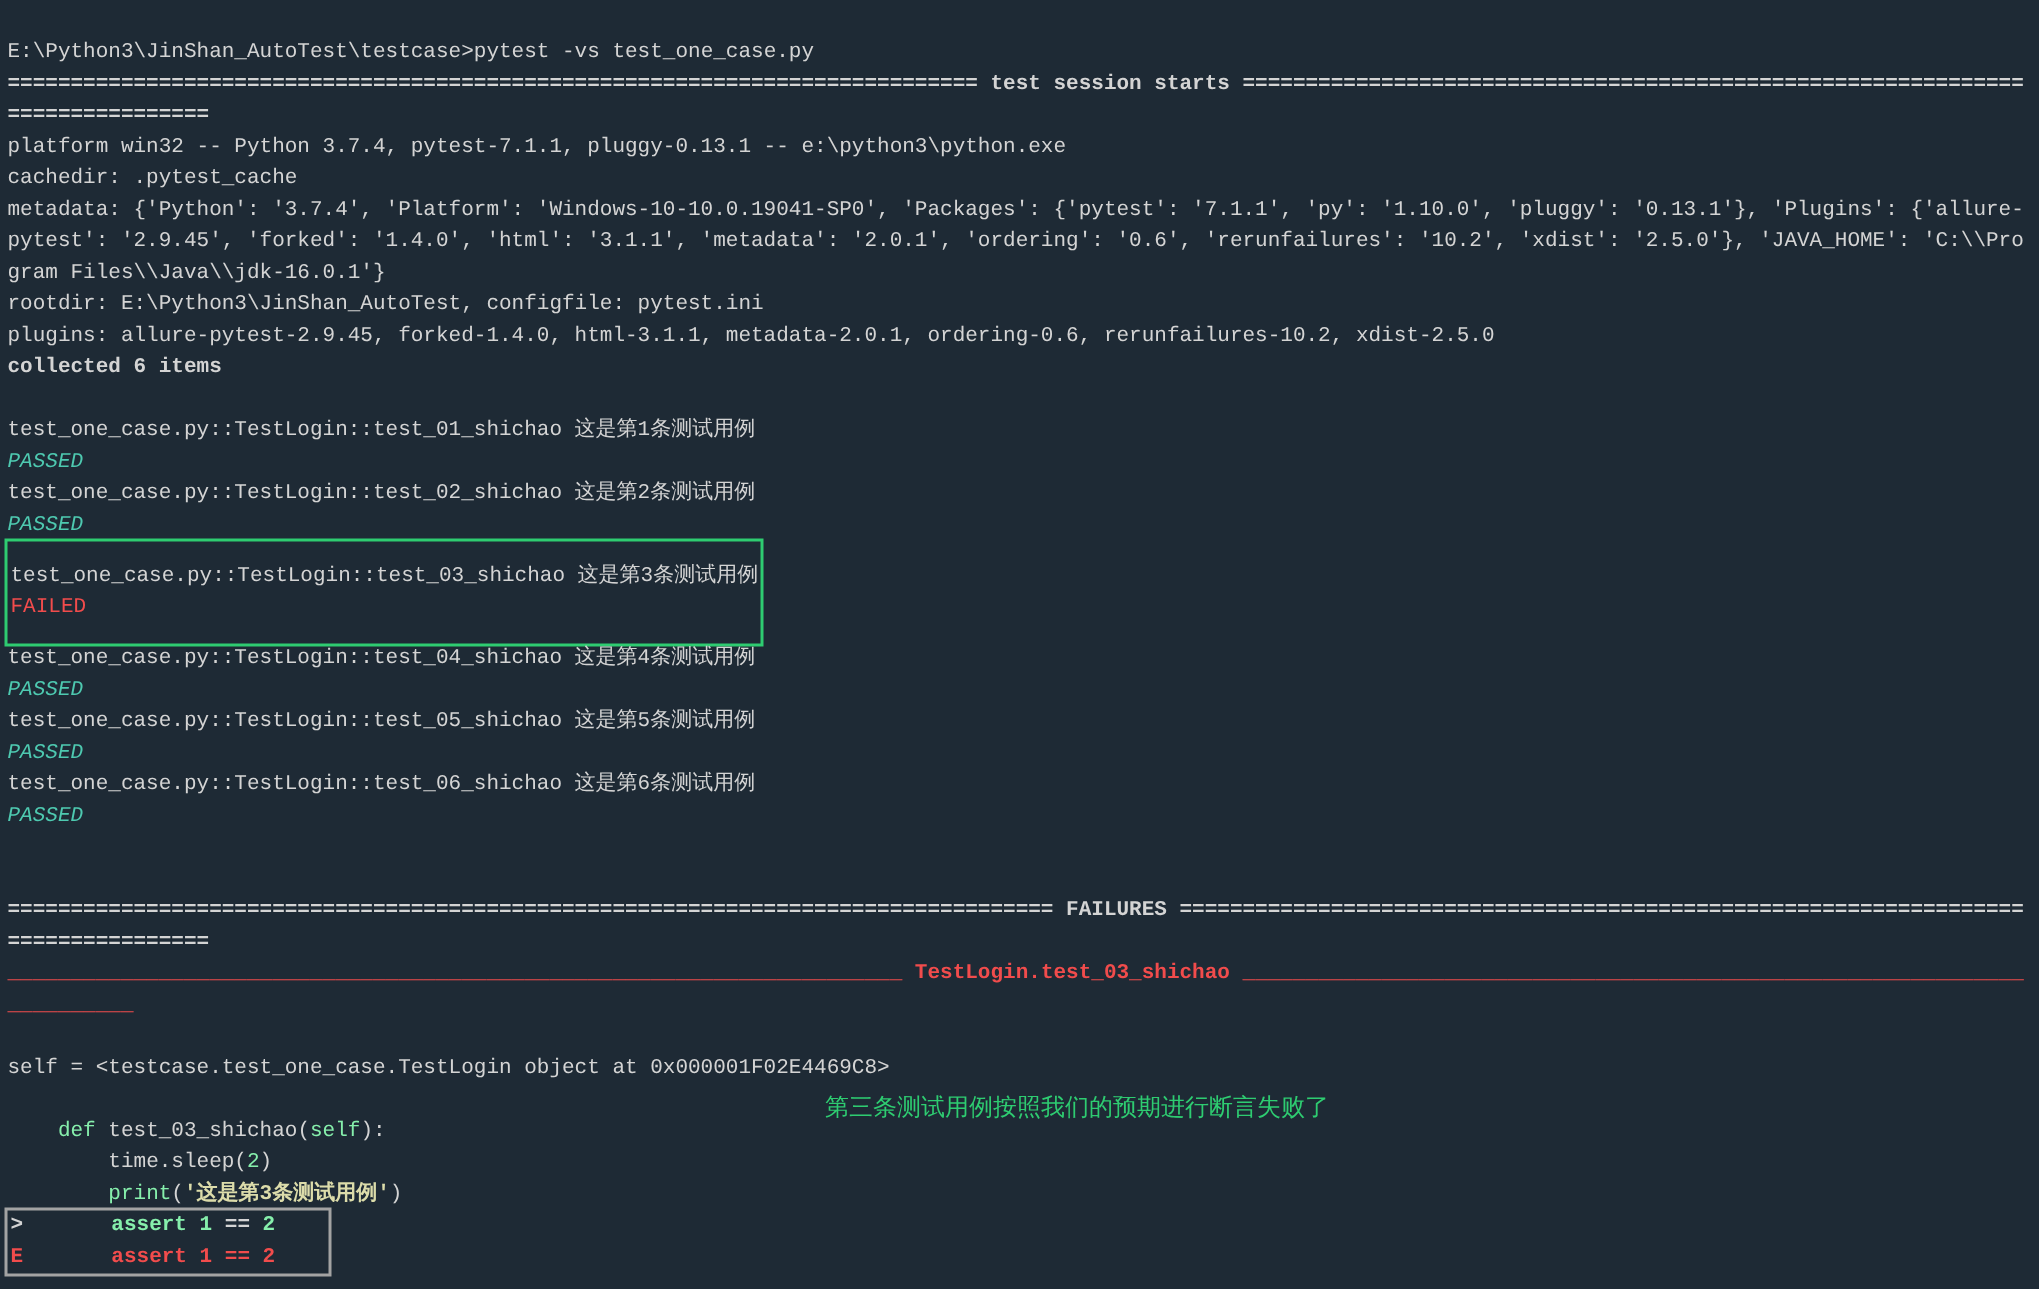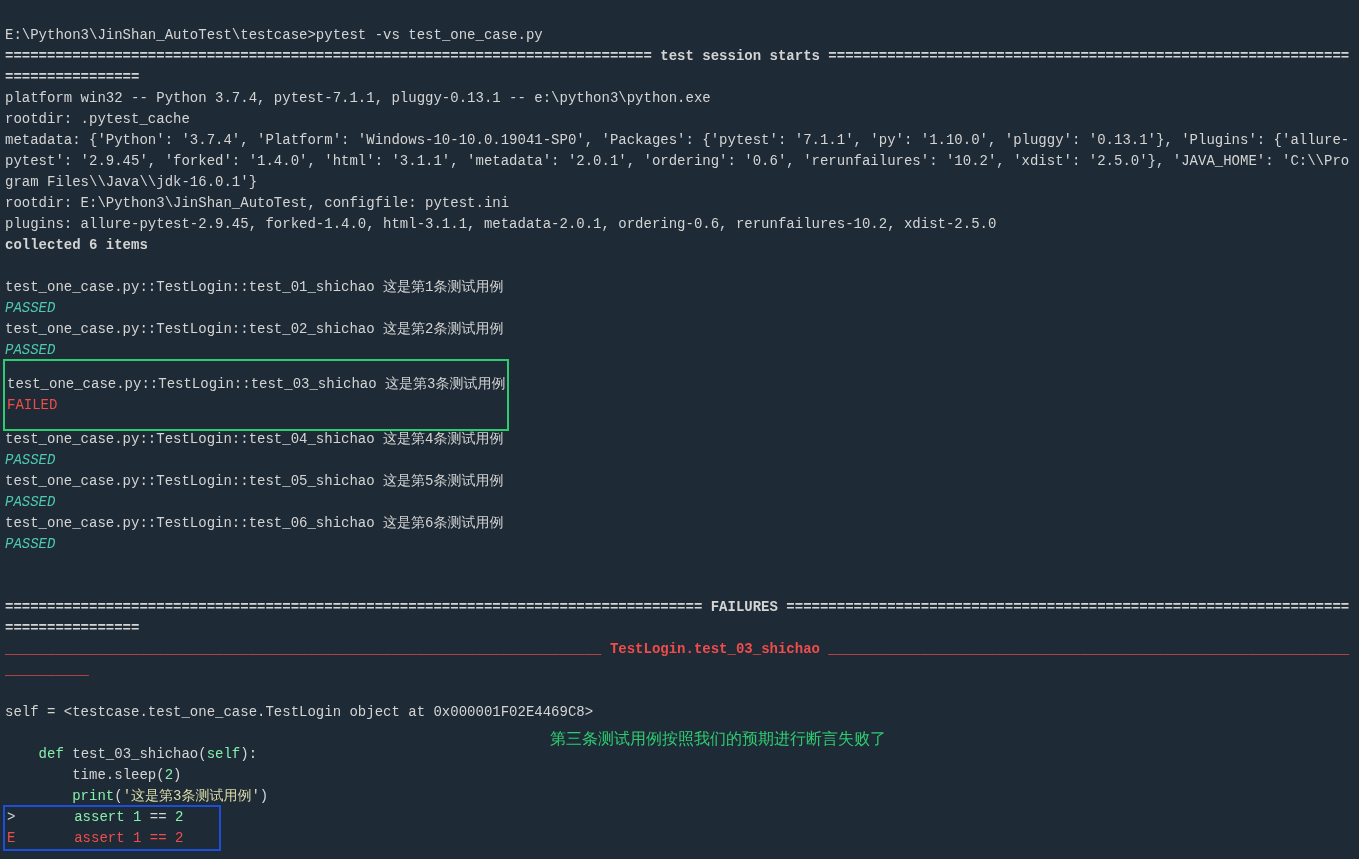--- a/index.html
+++ b/index.html
@@ -16,48 +16,49 @@
   }
   .terminal {
     padding: 4px 5px;
     white-space: pre-wrap;
     word-break: break-all;
   }
   .bold { font-weight: bold; }
   .green { color: #4EC9B0; font-style: italic; }
   .red { color: #f14c4c; }
   .cyan { color: #86efac; }
-  .yellow { color: #DCDCAA; }
+  .yellow { color: #DCDCAA; font-weight: bold; }
   .box1 {
     border: 2px solid #2ecc71;
     display: inline-block;
     padding: 13px 2px;
     margin: -2px;
   }
   .box2 {
-    border: 2px solid #1d4ed8;
+    border: 2px solid #a3a3a3;
     display: inline-block;
     padding: 0 2px;
     margin: -2px;
+    font-weight: bold;
   }
   .annotation {
     color: #2ecc71;
     font-family: 'Microsoft YaHei', sans-serif;
     font-size: 16px;
     position: absolute;
   }
 </style>
 </head>
 <body>
 
 <div class="terminal">
 <span><span>E:\Python3\JinShan_AutoTest\testcase&gt;</span></span><span>pytest -vs test_one_case.py</span>
 <span class="bold">============================================================================= test session starts ==============================================================================</span>
 <span>platform win32 -- Python 3.7.4, pytest-7.1.1, pluggy-0.13.1 -- e:\python3\python.exe</span>
-<span>rootdir: .pytest_cache</span>
+<span>cachedir: .pytest_cache</span>
 <span>metadata: {'Python': '3.7.4', 'Platform': 'Windows-10-10.0.19041-SP0', 'Packages': {'pytest': '7.1.1', 'py': '1.10.0', 'pluggy': '0.13.1'}, 'Plugins': {'allure-pytest': '2.9.45', 'forked': '1.4.0', 'html': '3.1.1', 'metadata': '2.0.1', 'ordering': '0.6', 'rerunfailures': '10.2', 'xdist': '2.5.0'}, 'JAVA_HOME': 'C:\\Program Files\\Java\\jdk-16.0.1'}</span>
 <span>rootdir: E:\Python3\JinShan_AutoTest, configfile: pytest.ini</span>
 <span>plugins: allure-pytest-2.9.45, forked-1.4.0, html-3.1.1, metadata-2.0.1, ordering-0.6, rerunfailures-10.2, xdist-2.5.0</span>
 <span class="bold">collected 6 items</span>
 
 <div id="test-results"><span>test_one_case.py::TestLogin::test_01_shichao 这是第1条测试用例</span>
 <span class="green">PASSED</span>
 <span>test_one_case.py::TestLogin::test_02_shichao 这是第2条测试用例</span>
 <span class="green">PASSED</span>
 <span class="box1"><span>test_one_case.py::TestLogin::test_03_shichao 这是第3条测试用例</span>

